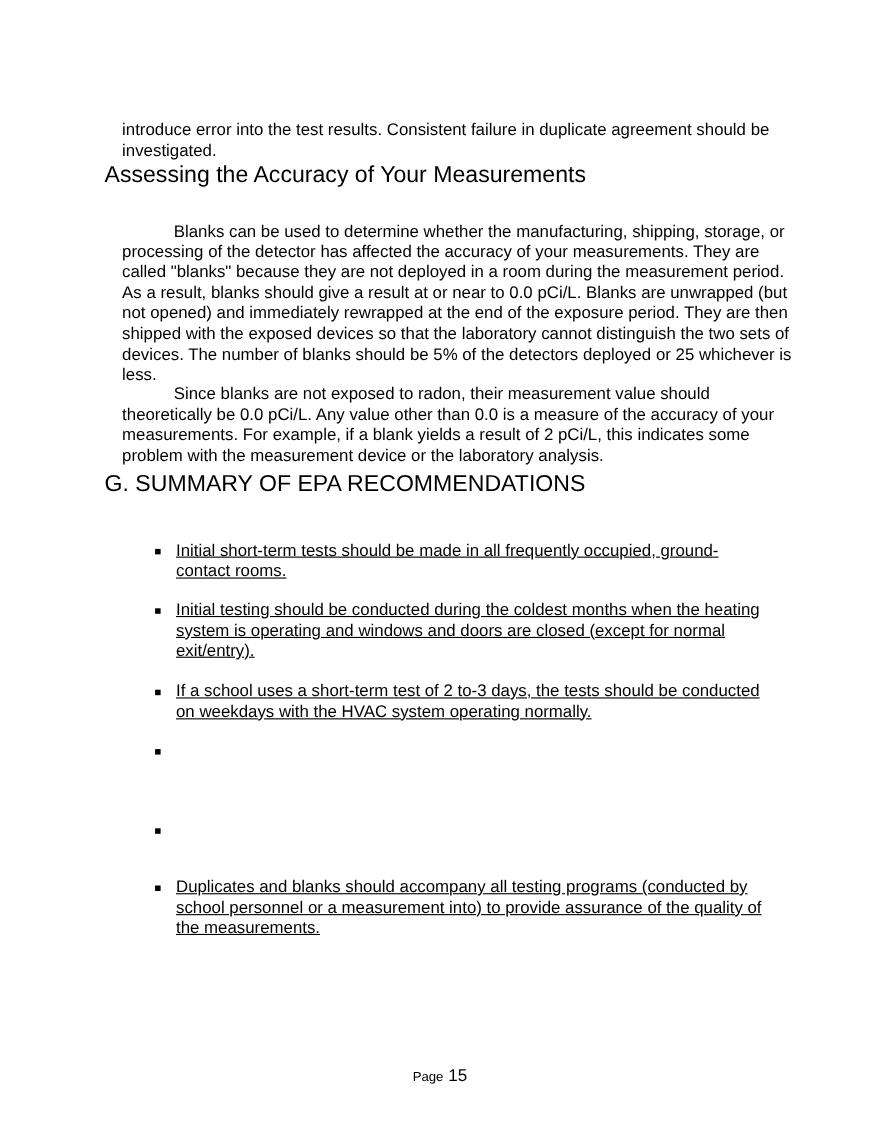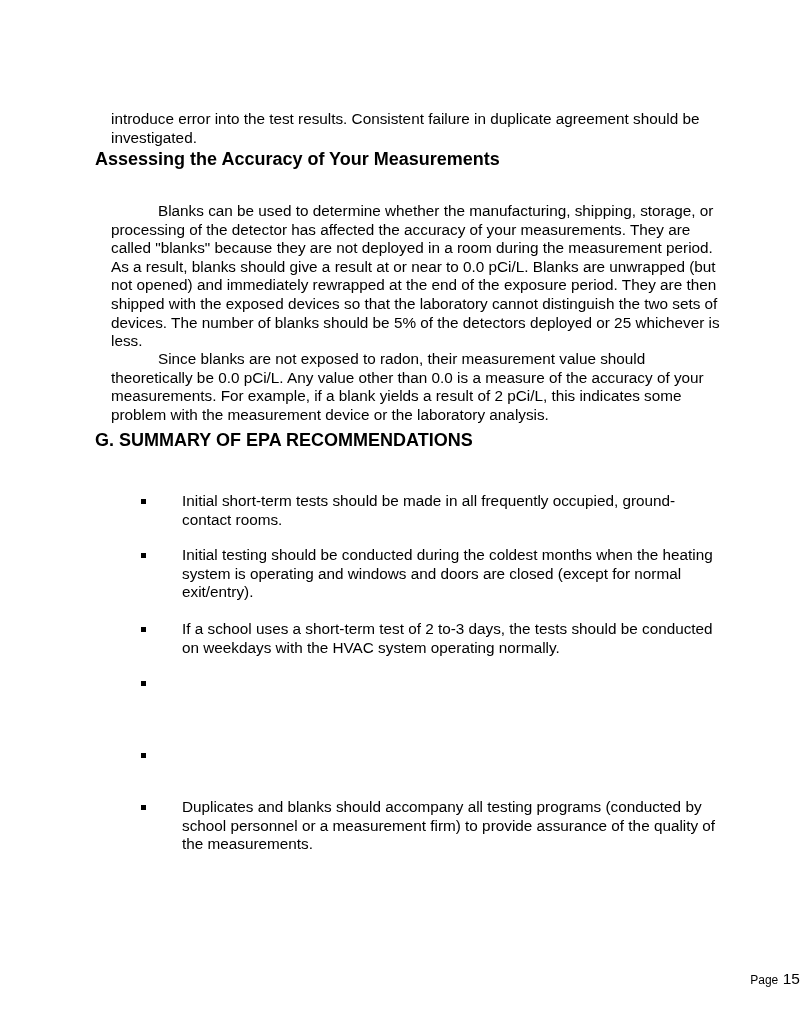--- a/index.html
+++ b/index.html
@@ -3,26 +3,26 @@
   <meta charset="utf-8">
   <style>
     html, body { margin: 0; padding: 0; background: #ffffff; }
     body {
       width: 800px; height: 1035px; position: relative; overflow: hidden;
       font-family: "Liberation Sans", sans-serif; color: #000;
     }
     .page { position: absolute; left: 95px; top: 0; width: 610px; }
     .p { position: absolute; left: 0; width: 610px; font-size: 15.3px; line-height: 18.6px; margin: 16px; }
     .indent { text-indent: 47px; }
-    .h { position: absolute; left: 0; font-weight: bold; font-size: 18px; line-height: 18.6px; margin: 0; }
+    .h { position: absolute; left: 0; font-weight: normal; font-size: 21px; line-height: 18.6px; margin: 0; }
     ul.bullets { list-style: none; margin: 0; padding: 0; }
     .bl { position: absolute; left: 0; width: 610px; font-size: 15.3px; line-height: 18.6px; }
     .bl .mk { position: absolute; left: 46px; top: 7px; width: 5px; height: 5px; background: #000; }
-    .bl .tx { display: block; margin-left: 87px; width: 540px; }
-    .footer { position: absolute; left: 0; width: 800px; top: 970px; text-align: right; }
+    .bl .tx { display: block; margin-left: 65px; width: 540px; text-decoration: underline; }
+    .footer { position: absolute; left: 0; width: 800px; top: 970px; text-align: center; }
     .footer .lbl { font-size: 12px; }
     .footer .num { font-size: 15.5px; }
   </style>
 </head>
 <body>
 
 <div class="page">
   <p class="p" style="top:94px">introduce error into the test results. Consistent failure in duplicate agreement should be investigated.</p>
 
   <h3 class="h" style="top:150px">Assessing the Accuracy of Your Measurements</h3>
@@ -47,21 +47,21 @@
       <span class="tx">If a school uses a short-term test of 2 to-3 days, the tests should be conducted on weekdays with the HVAC system operating normally.</span>
     </li>
     <li class="bl" style="top:674px">
       <span class="mk"></span>
     </li>
     <li class="bl" style="top:746px">
       <span class="mk"></span>
     </li>
     <li class="bl" style="top:798px">
       <span class="mk"></span>
-      <span class="tx">Duplicates and blanks should accompany all testing programs (conducted by school personnel or a measurement firm) to provide assurance of the quality of the measurements.</span>
+      <span class="tx">Duplicates and blanks should accompany all testing programs (conducted by school personnel or a measurement into) to provide assurance of the quality of the measurements.</span>
     </li>
   </ul>
 </div>
 
 <div class="footer">
   <span class="lbl">Page</span>
   <span class="num">15</span>
 </div>
 
 </body></html>

